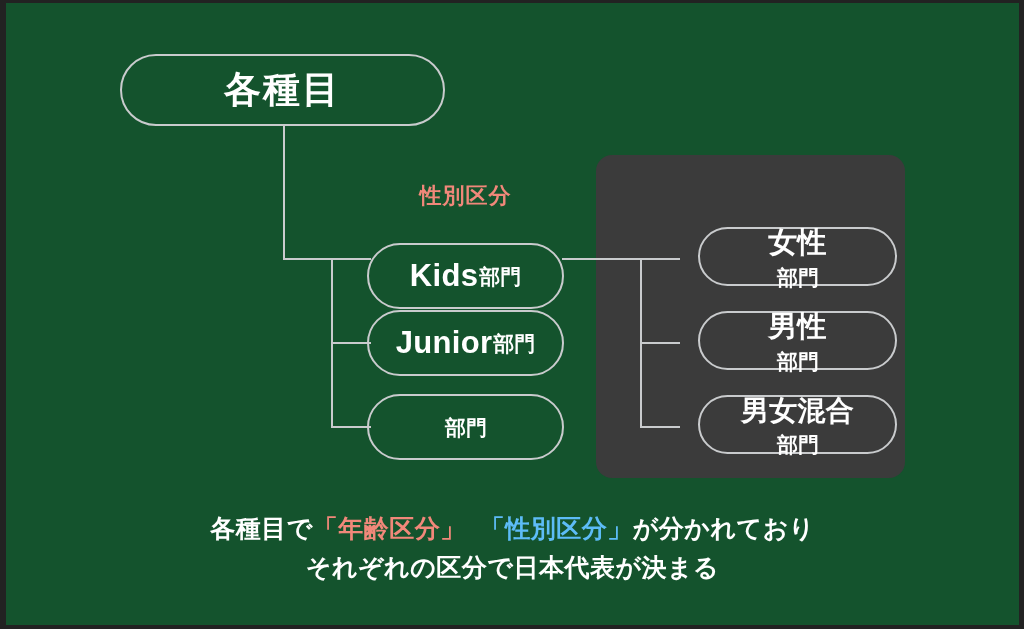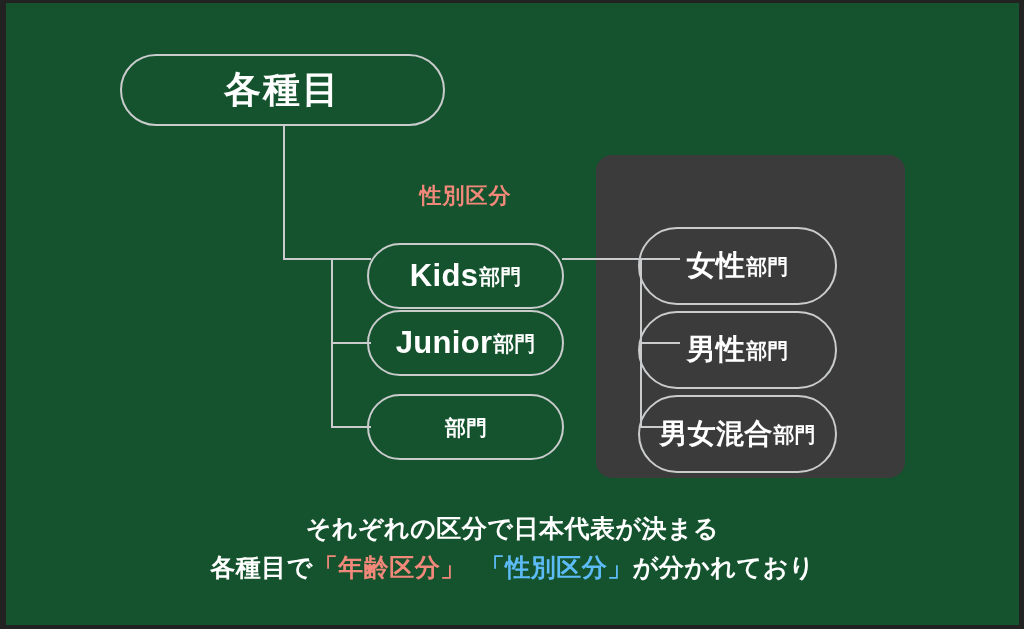--- a/index.html
+++ b/index.html
@@ -83,23 +83,24 @@
   }
 
   .node-age {
     left: 361px;
     width: 197px;
     height: 66px;
   }
   .node-age .main { font-size: 31px; }
 
   .node-gender {
-    left: 632px;
+    left: 692px;
     width: 199px;
-    height: 78px;
+    height: 59px;
+    flex-direction: column;
   }
   .node-gender .main { font-size: 29px; }
   #node-mixed .main { font-size: 28px; }
 
   #node-kids   { top: 240px; }
   #node-junior { top: 307px; justify-content: center; }
   #node-senior { top: 391px; }
 
   #node-female { top: 224px; }
   #node-male   { top: 308px; }
@@ -190,20 +191,20 @@
     <div class="node node-gender" id="node-male">
       <span class="main">男性</span>
       <span class="sub">部門</span>
     </div>
     <div class="node node-gender" id="node-mixed">
       <span class="main">男女混合</span>
       <span class="sub">部門</span>
     </div>
 
     <div id="caption">
-      <div>それぞれの区分で日本代表が決まる</div>
       <div>
         <span>各種目で</span><span class="age-tag">「年齢区分」</span><span class="gap"></span><span class="gender-tag">「性別区分」</span><span>が分かれており</span>
       </div>
+      <div>それぞれの区分で日本代表が決まる</div>
     </div>
 
   </div>
 </div>
 
 </body></html>

